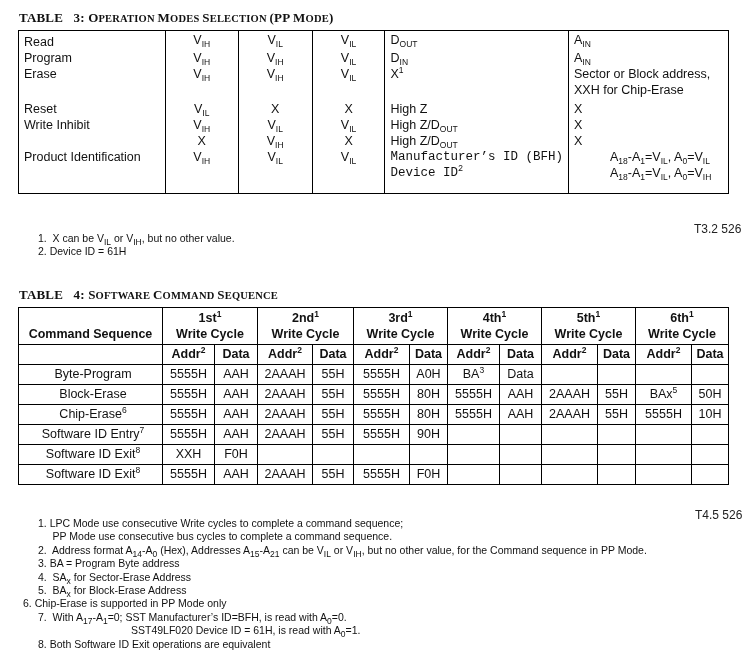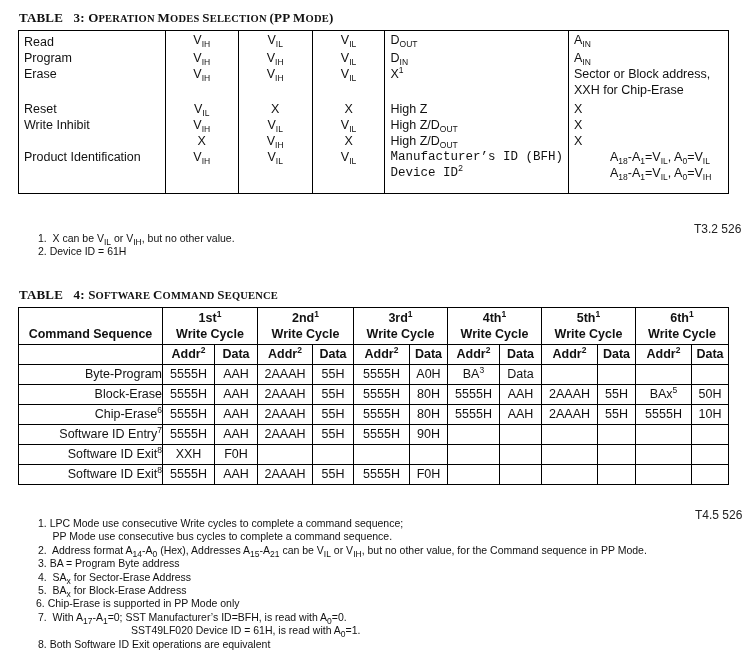--- a/index.html
+++ b/index.html
@@ -17,21 +17,21 @@
   #t3 { left: 18px; top: 30px; width: 711px; border: 1.3px solid #000; }
   #t3 td { border-left: 1px solid #000; vertical-align: top; line-height: 16px; padding: 0 5px; }
   #t3 td:first-child { border-left: none; }
   #t3 tr.hdr td { border-bottom: 1px solid #000; font-weight: bold; height: 19px; line-height: 19px; }
   #t3 tr.hdr td.c { font-weight: bold; }
   #t3 td.c { text-align: center; }
 
   
   #t4 { left: 18px; top: 307px; width: 711px; border: 1.3px solid #000; }
   #t4 td { border: 1px solid #000; text-align: center; height: 19px; line-height: 19px; }
-  #t4 td.left { text-align: right; padding-left: 5px; }
+  #t4 td.left { text-align: center; padding-left: 5px; }
   #t4 tr.h1 td { font-weight: bold; line-height: 16px; height: 36px; }
   #t4 tr.h2 td { font-weight: bold; }
 
   .note { position: absolute; font-size: 10.5px; white-space: nowrap; line-height: 13px; }
   .tag { position: absolute; font-size: 12px; color: #222; white-space: nowrap; }
 </style>
 </head>
 <body>
 
 <div class="abs title" style="left:19px; top:10px;">
@@ -244,17 +244,17 @@
 </table>
 <div class="tag" style="left:695px; top:508px;">T4.5  526</div>
 
 <div id="t4-notes">
   <div class="note" style="left:38px; top:517px;">1.  LPC Mode use consecutive Write cycles to complete a command sequence;</div>
   <div class="note" style="left:38px; top:530px; white-space:pre;">     PP Mode use consecutive bus cycles to complete a command sequence.</div>
   <div class="note" style="left:38px; top:544px;">2.&nbsp; Address format A<sub>14</sub>-A<sub>0</sub> (Hex), Addresses A<sub>15</sub>-A<sub>21</sub> can be V<sub>IL</sub> or V<sub>IH</sub>, but no other value, for the Command sequence in PP Mode.</div>
   <div class="note" style="left:38px; top:557px;">3.  BA = Program Byte address</div>
   <div class="note" style="left:38px; top:571px;">4.&nbsp; SA<sub>x</sub> for Sector-Erase Address</div>
   <div class="note" style="left:38px; top:584px;">5.&nbsp; BA<sub>x</sub> for Block-Erase Address</div>
-  <div class="note" style="left:36px; top:597px;">6.  Chip-Erase is supported in PP Mode only</div>
+  <div class="note" style="left:23px; top:597px;">6.  Chip-Erase is supported in PP Mode only</div>
   <div class="note" style="left:38px; top:611px;">7.&nbsp; With A<sub>17</sub>-A<sub>1</sub>=0; SST Manufacturer’s ID=BFH, is read with A<sub>0</sub>=0.</div>
   <div class="note" style="left:131px; top:624px;">SST49LF020 Device ID = 61H, is read with A<sub>0</sub>=1.</div>
   <div class="note" style="left:38px; top:638px;text-align:right;">8.  Both Software ID Exit operations are equivalent</div>
 </div>
 
 </body></html>

